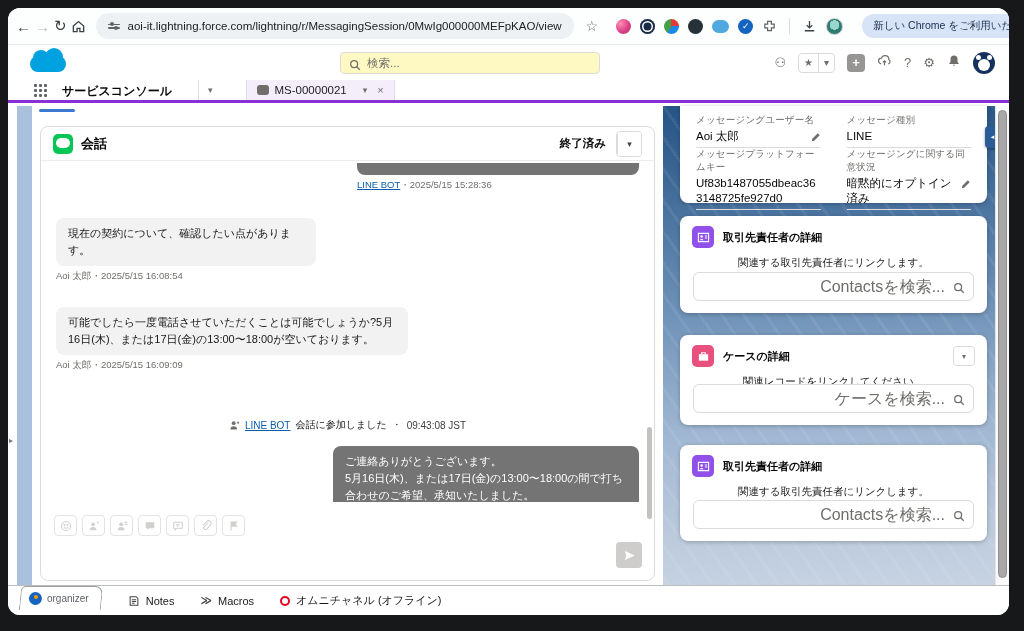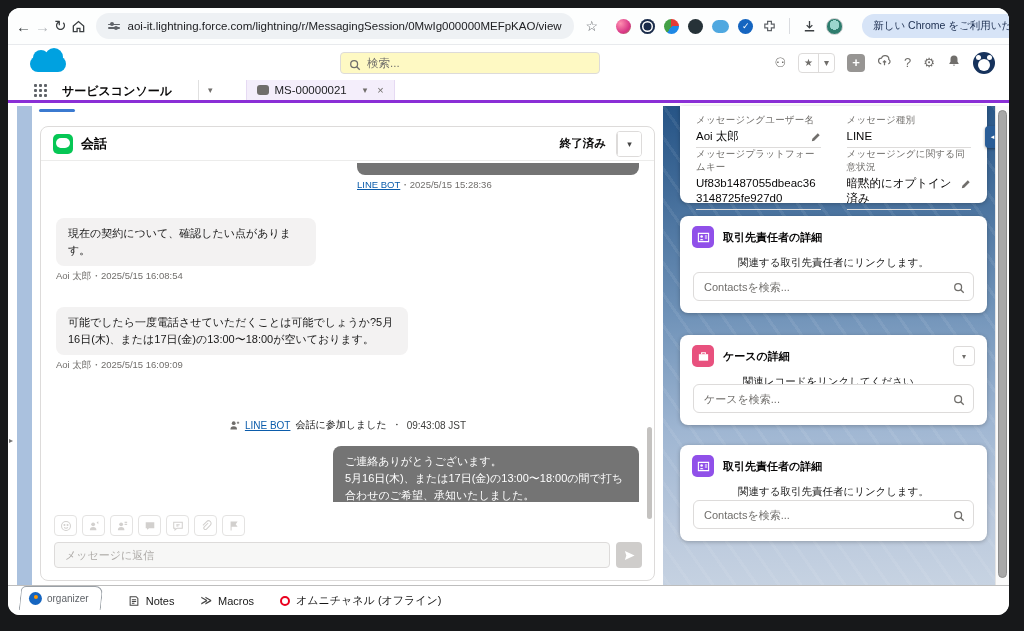--- a/index.html
+++ b/index.html
@@ -117,21 +117,21 @@
   .panel-handle{position:absolute;left:977px;top:20px;width:15px;height:22px;background:#2a5d97;border-radius:4px 0 0 4px;display:flex;align-items:center;justify-content:center;color:#fff;font-size:7px;box-shadow:0 1px 3px rgba(0,0,0,.4);}
   .card-b{top:110px;height:97px;}
   .card-c{top:229px;height:90px;}
   .card-d{top:339px;height:96px;}
   .card-head{display:flex;align-items:center;gap:9px;padding:10px 12px 0;}
   .card-title{font-size:11px;font-weight:700;color:#080707;}
   .std-ic{width:22px;height:22px;border-radius:5px;display:flex;align-items:center;justify-content:center;flex:0 0 22px;}
   .std-ic svg{width:13px;height:13px;fill:#fff;}
   .card-desc{text-align:center;font-size:10.5px;color:#181818;margin-top:8px;}
   .card-search{position:absolute;left:13px;right:13px;bottom:12px;height:29px;}
-  .card-search input{width:100%;height:100%;border:1px solid #dddbda;border-radius:6px;padding:0 28px 0 10px;font-size:11px;color:#444;font-family:inherit;background:#fff;}
+  .card-search input{width:100%;height:100%;border:1px solid #dddbda;border-radius:6px;padding:0 28px 0 10px;font-size:16px;color:#444;font-family:inherit;background:#fff;text-align:right;}
   .card-search input::placeholder{color:#706e6b;}
   .card-search .sic{position:absolute;right:9px;top:8px;}
   .dd-btn{margin-left:auto;width:22px;height:20px;border:1px solid #dddbda;border-radius:4px;display:flex;align-items:center;justify-content:center;color:#706e6b;font-size:8px;background:#fff;}
 
   
   .page-scroll{position:absolute;right:0;top:0;width:14px;height:100%;background:#fafafa;border-left:1px solid #e4e4e4;}
   .page-thumb{position:absolute;left:2px;top:4px;width:9px;height:468px;background:#a8a8a8;border:1px solid #8d8d8d;border-radius:5px;}
 
   
   .utility{position:absolute;left:0;top:577px;width:100%;height:30px;background:#fff;border-top:1px solid #bdbdbd;display:flex;align-items:center;}
@@ -364,23 +364,20 @@
           <span class="tool-btn">
               <svg viewBox="0 0 14 14" fill="none" stroke="currentColor" stroke-width="1.2">
                 <path d="M9.5 3.5 5 8a1.8 1.8 0 0 0 2.6 2.6l4.5-4.6a3 3 0 0 0-4.3-4.2L3.4 6.2"></path>
               </svg>
             </span>
           <span class="tool-btn">
               <svg viewBox="0 0 14 14" fill="currentColor">
                 <path d="M3 1.8v10.4h1.2V8h7L9 5l2.2-3.2H4.2z"></path>
               </svg>
             </span>
-        </div>
-        <div class="composer">
-          <input type="text" placeholder="メッセージに返信" style="">
         </div>
         <span class="send-btn">
           <svg viewBox="0 0 14 14">
               <path d="M2 2.2 12.5 7 2 11.8 3.6 7z"></path>
             </svg>
         </span>
       </div>
     </div>
 
     <div class="side-card card-a">

